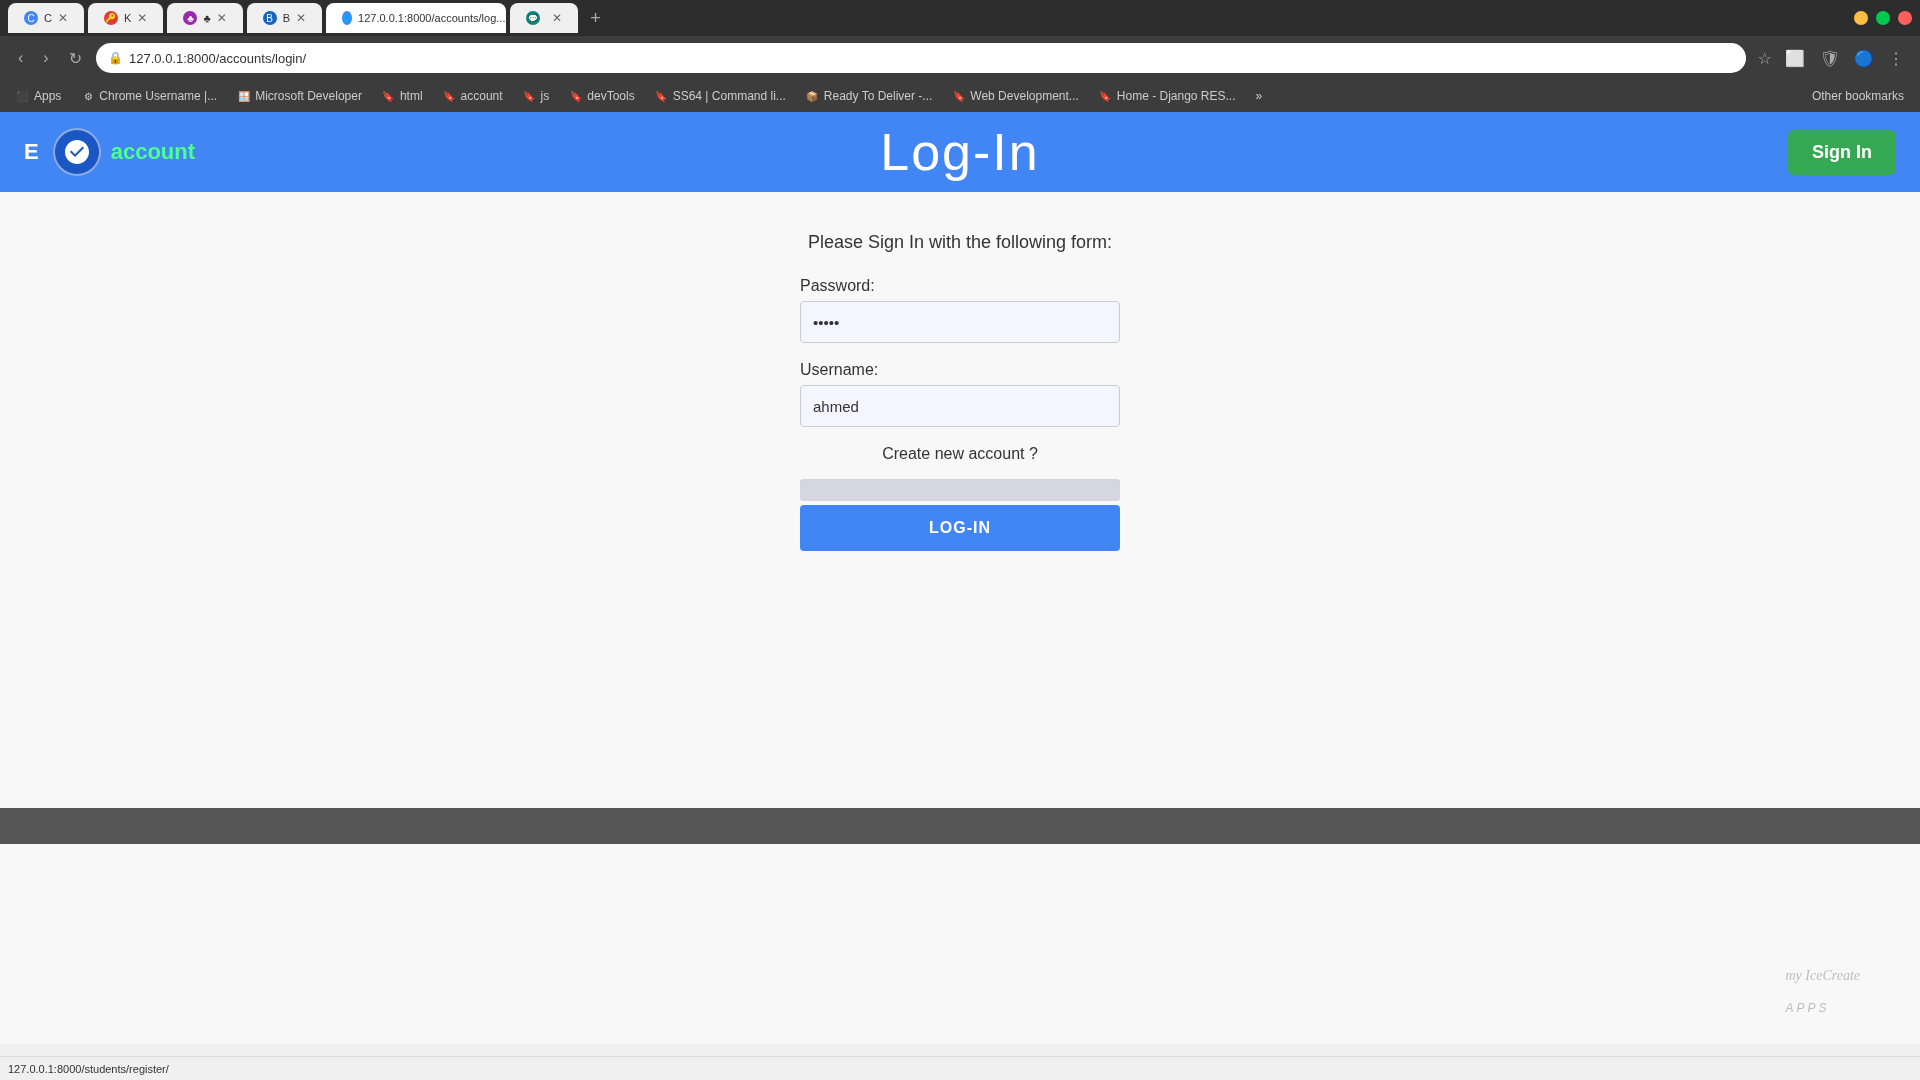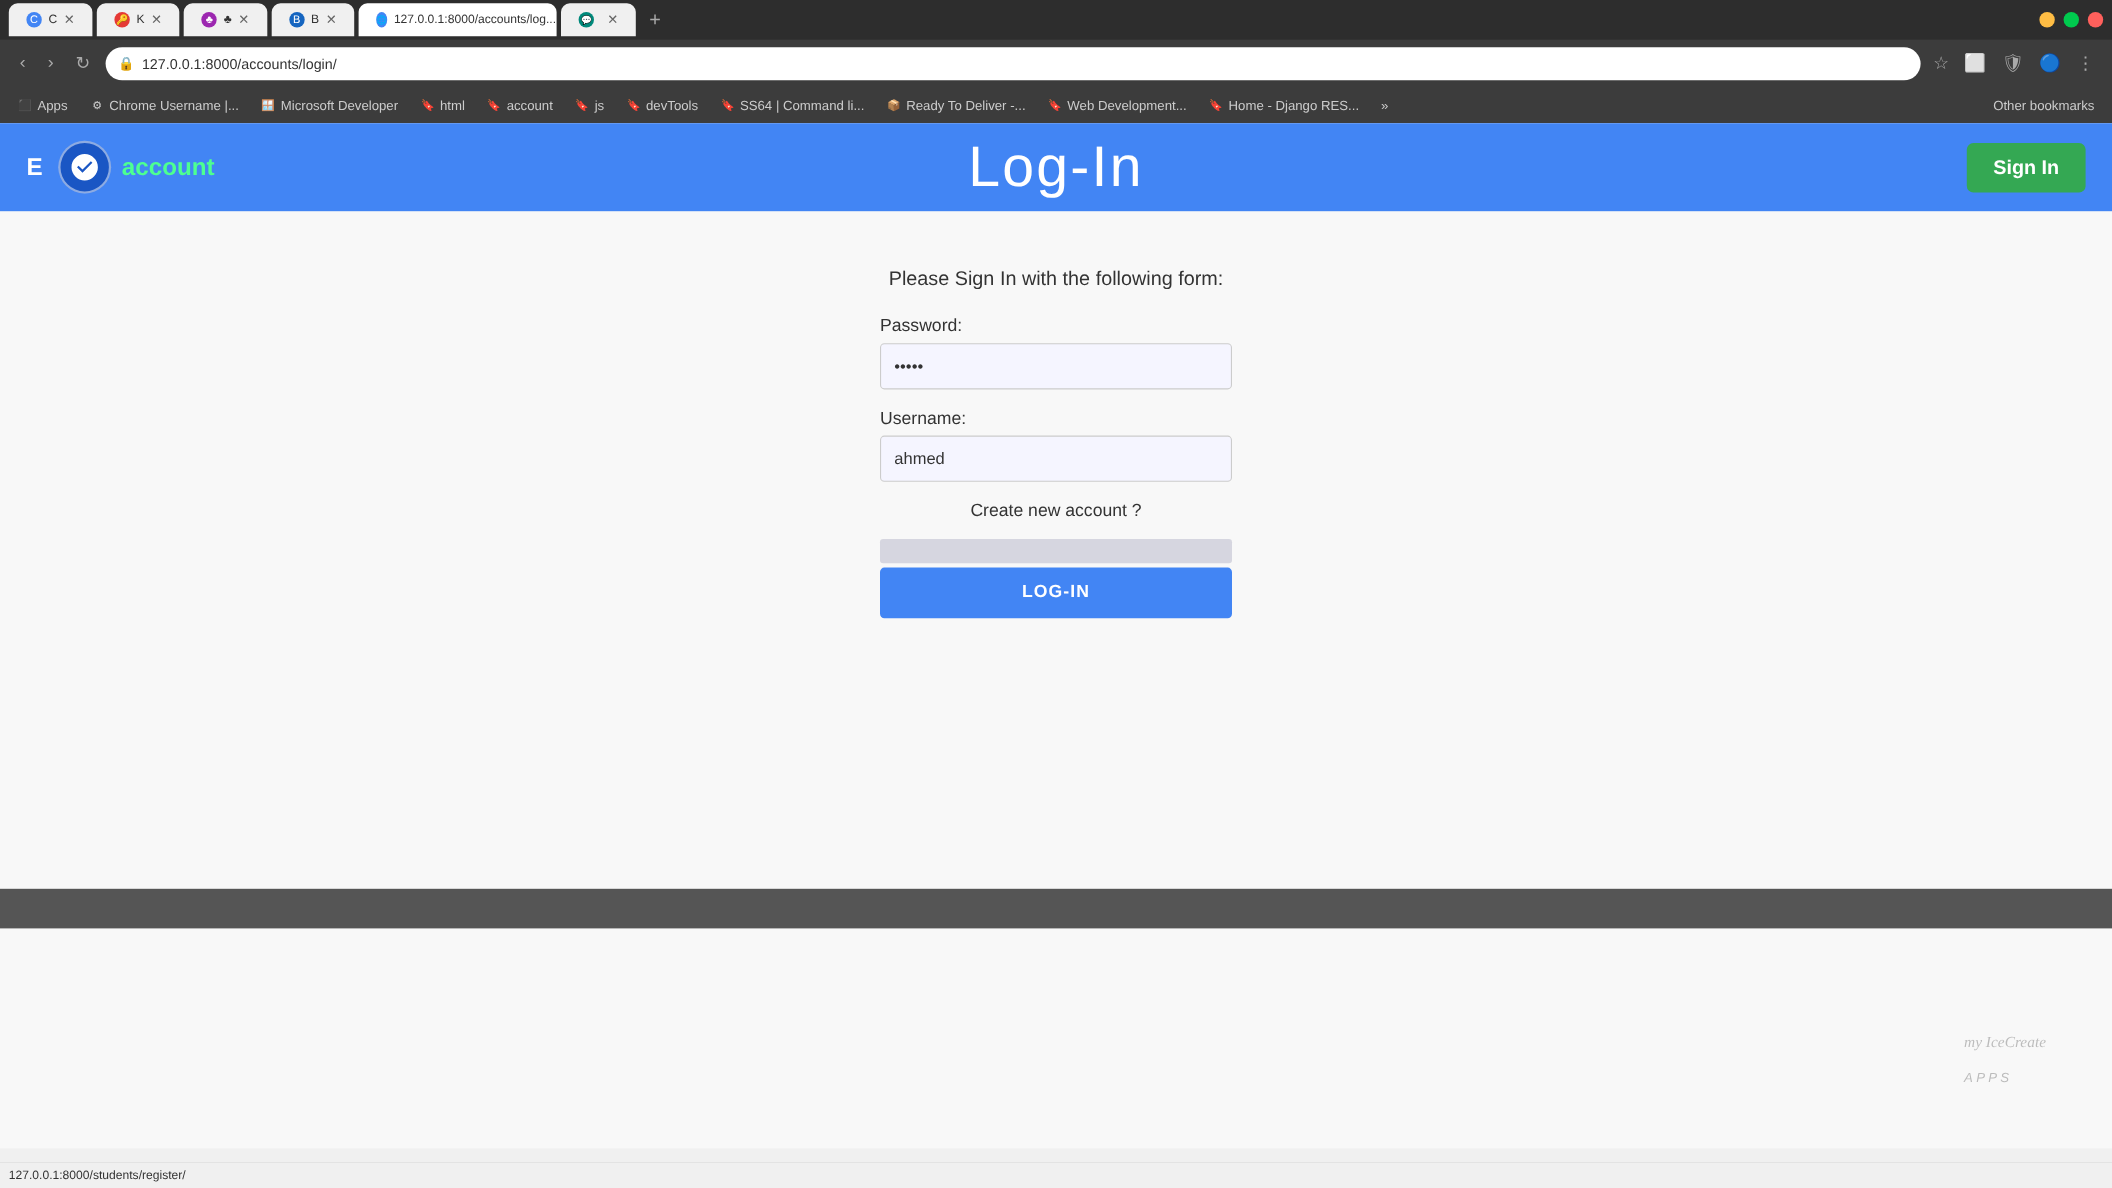--- a/index.html
+++ b/index.html
@@ -39,39 +39,39 @@
     .site-header { background: #4285f4; width: 100%; height: 80px; display: flex; align-items: center; padding: 0 24px; position: relative; }
     .site-logo-area { display: flex; align-items: center; gap: 10px; }
     .site-logo-letter { color: #fff; font-size: 22px; font-weight: bold; margin-right: 4px; }
     .site-logo-icon { width: 48px; height: 48px; border-radius: 50%; background: #1a56c4; display: flex; align-items: center; justify-content: center; border: 2px solid rgba(255,255,255,0.5); }
     .site-logo-icon svg { fill: white; }
     .site-brand-name { color: #4dff91; font-size: 22px; font-weight: bold; }
     .site-title { position: absolute; left: 50%; transform: translateX(-50%); color: white; font-size: 52px; font-weight: 300; letter-spacing: 2px; }
     .sign-in-btn { margin-left: auto; background: #34a853; color: white; border: none; padding: 12px 24px; border-radius: 6px; font-size: 18px; font-weight: bold; cursor: pointer; }
 
     
-    .form-container { display: flex; flex-direction: column; align-items: center; padding-top: 51px; background: #f8f8f8; }
+    .form-container { display: flex; flex-direction: column; align-items: center; padding-top: 40px; background: #f8f8f8; }
     .form-subtitle { font-size: 18px; color: #333; margin-bottom: 24px; }
     .form-inner { width: 320px; }
     .form-group { margin-bottom: 18px; }
     .form-label { font-size: 16px; color: #333; margin-bottom: 6px; display: block; }
     .form-input { width: 100%; height: 42px; border: 1px solid #ccc; border-radius: 4px; padding: 0 12px; font-size: 15px; color: #333; background: #f5f5ff; outline: none; }
     .create-account-link { text-align: center; margin-bottom: 16px; }
     .create-account-link a { color: #333; font-size: 16px; text-decoration: none; cursor: pointer; }
     .hover-overlay { width: 100%; height: 22px; background: rgba(180,180,200,0.5); border-radius: 3px; margin-bottom: 4px; }
     .login-btn { width: 100%; height: 46px; background: #4285f4; color: white; border: none; border-radius: 4px; font-size: 16px; font-weight: bold; letter-spacing: 1px; cursor: pointer; }
 
     
     .footer-bar { background: #555; width: 100%; height: 36px; position: absolute; bottom: 200px; left: 0; }
 
     
     .status-bar { position: fixed; bottom: 0; left: 0; background: #f0f0f0; border-top: 1px solid #ddd; height: 24px; padding: 0 8px; font-size: 11px; color: #333; display: flex; align-items: center; width: 100%; }
 
     
-    .watermark { position: absolute; bottom: 52px; right: 60px; opacity: 0.3; font-size: 28px; font-style: italic; color: #333; font-family: cursive; }
+    .watermark { position: absolute; bottom: 25px; right: 60px; opacity: 0.3; font-size: 28px; font-style: italic; color: #333; font-family: cursive; }
   </style>
 </head>
 <body>
 
 <div class="browser-chrome">
 
   <div class="tab-bar">
     <div class="tab">
       <div class="tab-icon" style="background:#4285f4; color:white;">C</div>
       <span style="font-size:11px;">C</span>

